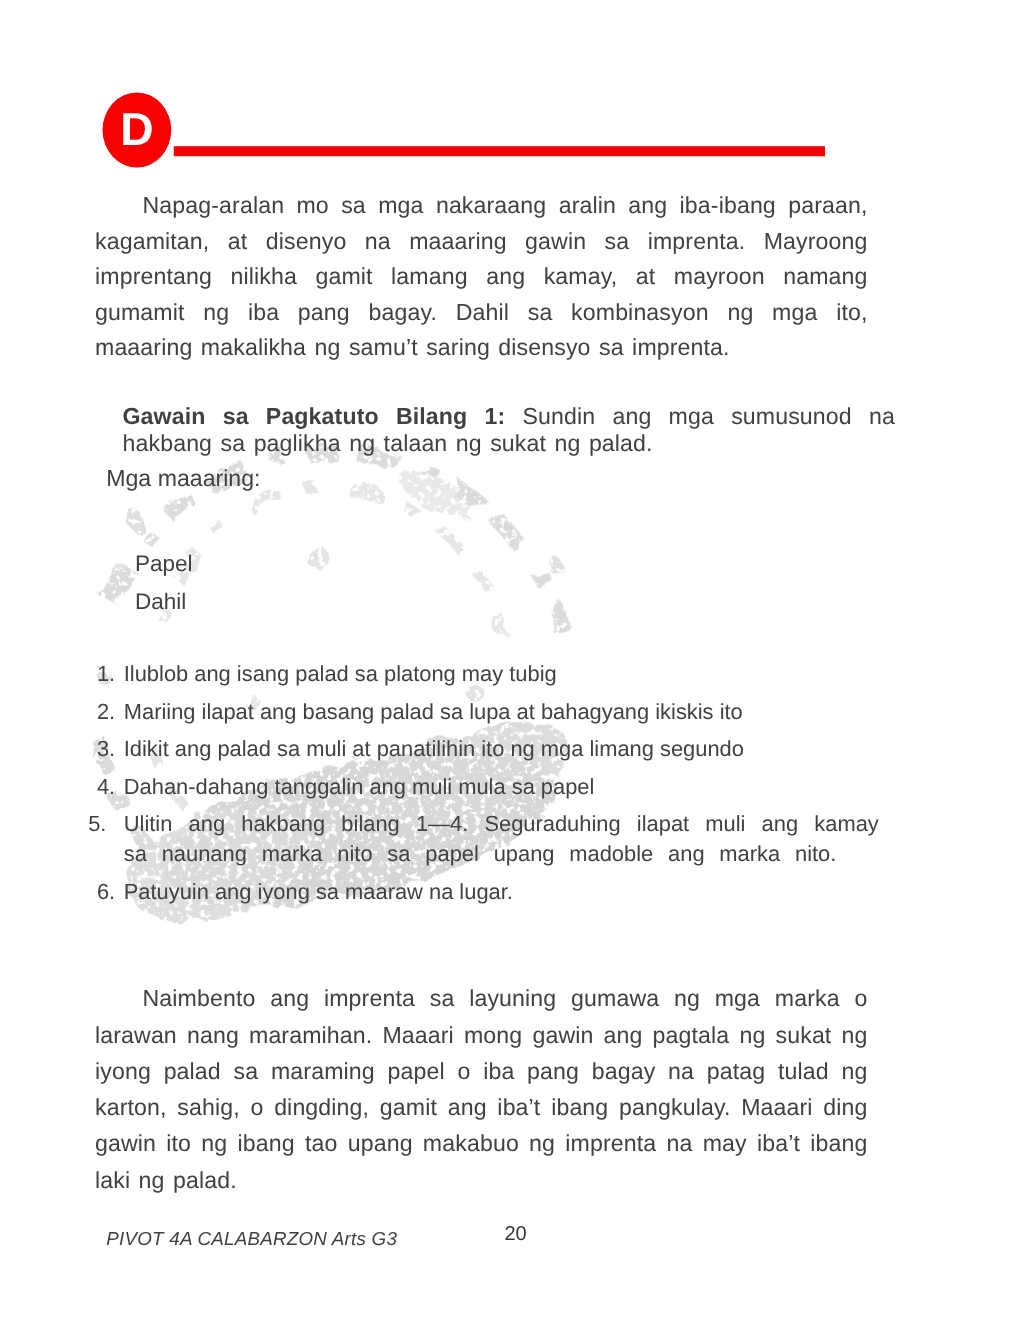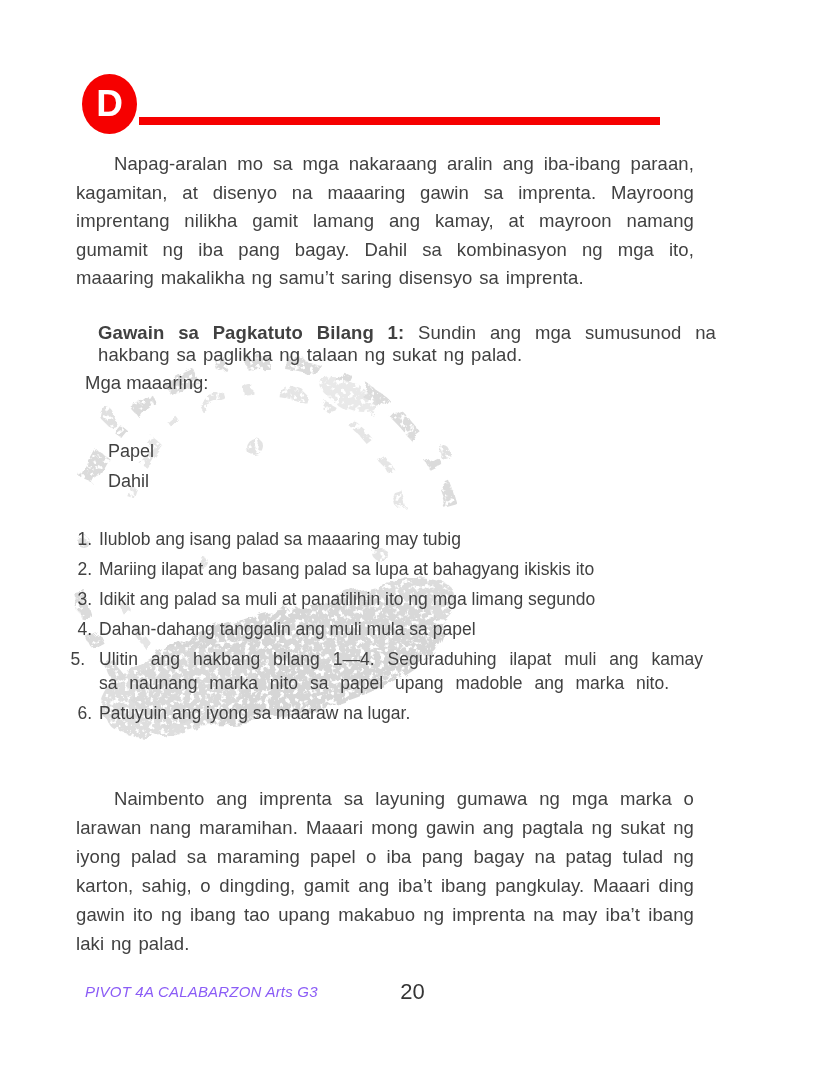--- a/index.html
+++ b/index.html
@@ -70,27 +70,27 @@
   .steps li{
     line-height:23.5px;
     margin-bottom:6.5px;
     text-align:justify;
     padding-left:2px;
   }
   .steps li:nth-child(5){word-spacing:7px;}
   
   .footer-book{
     left:85px;top:983px;
-    font-size:15px;font-style:italic;color:#8b5cf6;
+    font-size:15px;font-style:italic;color:#404040;
     letter-spacing:0.2px;
   }
   .footer-page{
     left:0;right:0;top:979px;
     text-align:center;
-    font-size:22px;color:#353535;
+    font-size:16px;color:#353535;
   }
 </style>
 </head>
 <body>
 
 <div class="page">
 
   <svg class="watermark abs" viewBox="0 0 440 440" aria-hidden="true">
     <defs>
       <filter id="stamp" x="-25%" y="-25%" width="150%" height="150%">
@@ -131,21 +131,21 @@
 
   <p class="activity-lead abs"><b>Gawain sa Pagkatuto Bilang 1:</b> <span>Sundin ang mga sumusunod na hakbang sa paglikha ng talaan ng sukat ng palad.</span></p>
 
   <p class="materials-label abs">Mga maaaring:</p>
   <ul class="materials abs">
     <li>Papel</li>
     <li>Dahil</li>
   </ul>
 
   <ol class="steps abs">
-    <li>Ilublob ang isang palad sa maaaring may tubig</li>
+    <li>Ilublob ang isang palad sa platong may tubig</li>
     <li>Mariing ilapat ang basang palad sa lupa at bahagyang ikiskis ito</li>
     <li>Idikit ang palad sa muli at panatilihin ito ng mga limang segundo</li>
     <li>Dahan-dahang tanggalin ang muli mula sa papel</li>
     <li>Ulitin ang hakbang bilang 1—4. Seguraduhing ilapat muli ang kamay sa naunang marka nito sa papel upang madoble ang marka nito.</li>
     <li>Patuyuin ang iyong sa maaraw na lugar.</li>
   </ol>
 
   <p class="para closing abs">Naimbento ang imprenta sa layuning gumawa ng mga marka o larawan nang maramihan. Maaari mong gawin ang pagtala ng sukat ng iyong palad sa maraming papel o iba pang bagay na patag tulad ng karton, sahig, o dingding, gamit ang iba’t ibang pangkulay. Maaari ding gawin ito ng ibang tao upang makabuo ng imprenta na may iba’t ibang laki ng palad.</p>
 
   <div class="footer-book abs">PIVOT 4A CALABARZON Arts G3</div>

